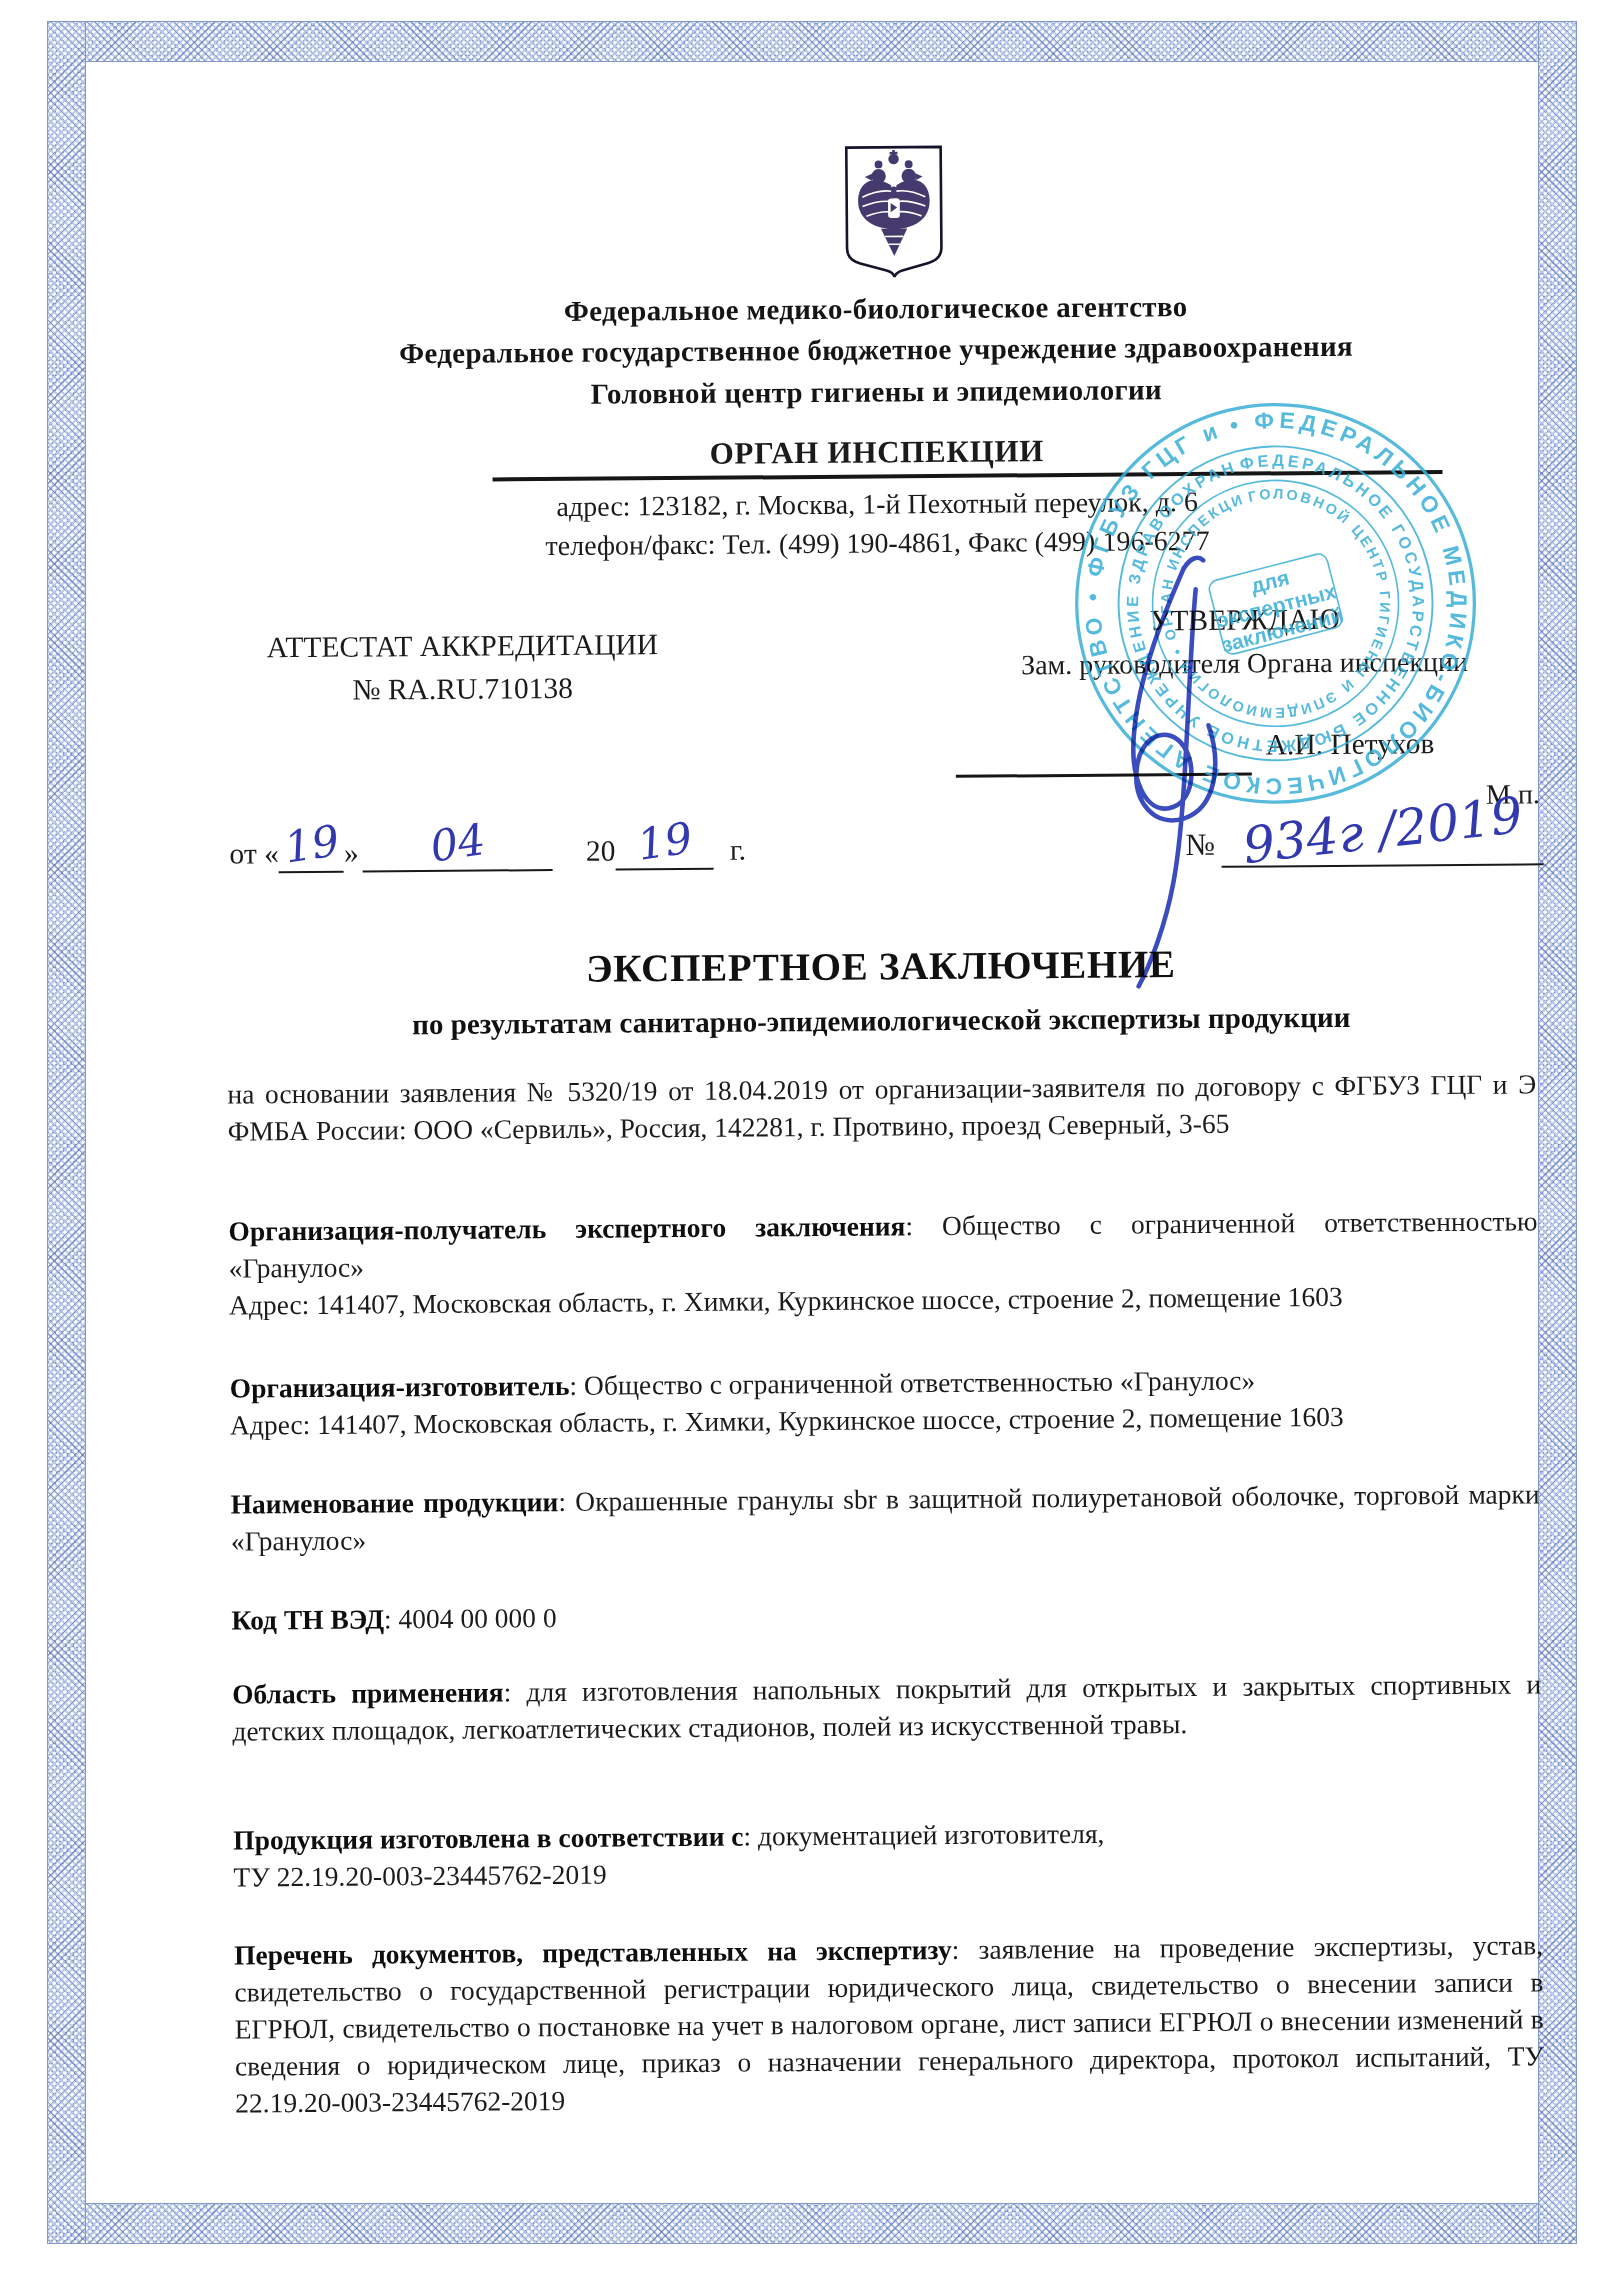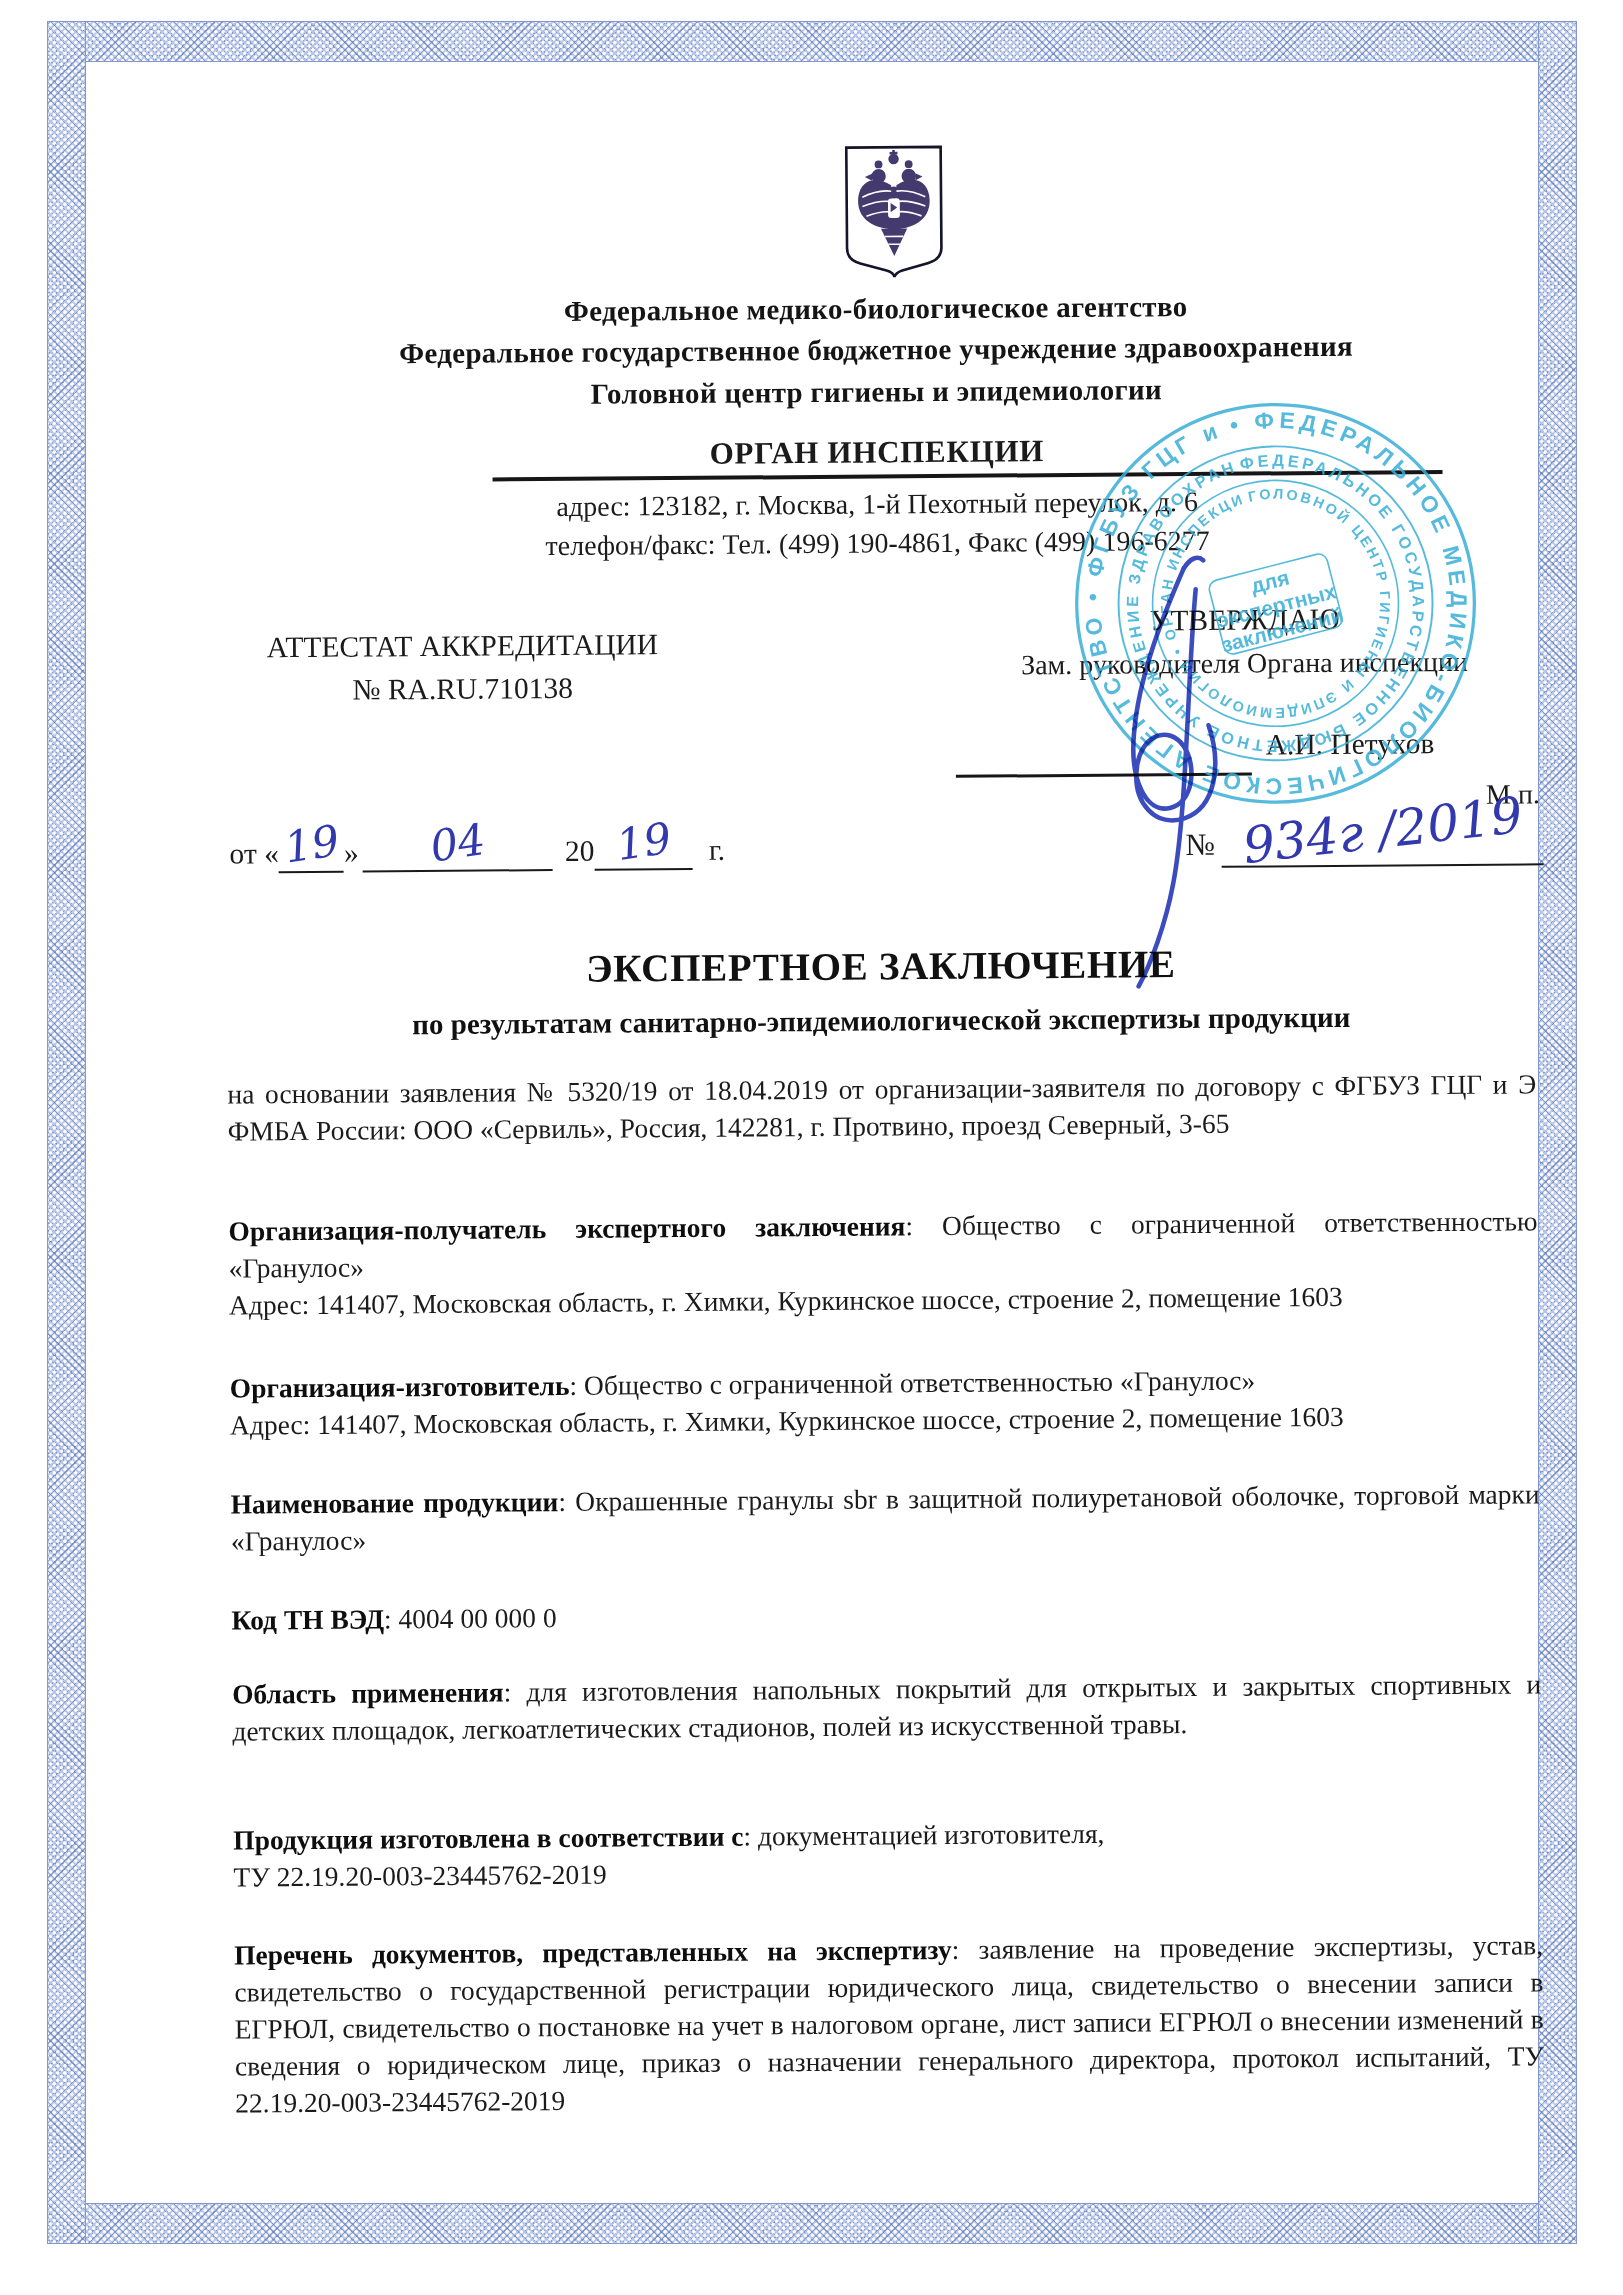--- a/index.html
+++ b/index.html
@@ -110,21 +110,21 @@
   </div>
 
   <div class="abs" style="left:949px;top:607px;width:596px;text-align:center;font-size:29.5px;">УТВЕРЖДАЮ</div>
   <div class="abs" style="left:929px;top:651px;width:635px;text-align:center;font-size:28px;">Зам. руководителя Органа инспекции</div>
   <div class="abs rule" style="left:957px;top:776px;width:296px;height:2.6px;"></div>
   <div class="abs" style="left:1267px;top:732px;font-size:29.5px;">А.И. Петухов</div>
   <div class="abs" style="left:1487px;top:784px;font-size:28px;">М.п.</div>
 
   <div class="abs" style="left:230px;top:833px;font-size:29.5px;">
     <span>от «</span><span class="seg" style="width:65px;"><i class="hand" style="font-size:43px;transform:rotate(-8deg);position:relative;top:-3.9px;">19</i></span><span>»</span><span class="seg" style="width:190px;margin-left:3.9px;"><i class="hand" style="font-size:43px;transform:rotate(-8deg);position:relative;top:-3.9px;">04</i></span>
-    <span style="margin-left:5px;">20</span><span class="seg" style="width:98px;"><i class="hand" style="font-size:43px;transform:rotate(-8deg);position:relative;top:-3.9px;">19</i></span>
+    <span style="margin-left:26px;">20</span><span class="seg" style="width:98px;"><i class="hand" style="font-size:43px;transform:rotate(-8deg);position:relative;top:-3.9px;">19</i></span>
     <span style="margin-left:9.2px;">г.</span>
   </div>
 
   <div class="abs" style="left:1186px;top:830px;font-size:31px;">
     <span>№</span><span class="seg" style="width:322px;height:39px;margin-left:6.5px;"><i class="hand" style="font-size:50px;transform:rotate(-6deg);position:relative;top:-6.5px;white-space:nowrap;">934г /2019</i></span>
   </div>
 
   <div class="abs ctr" id="title" style="top:944px;">ЭКСПЕРТНОЕ ЗАКЛЮЧЕНИЕ</div>
   <div class="abs ctr" id="subtitle" style="top:1005px;">по результатам санитарно-эпидемиологической экспертизы продукции</div>
 

